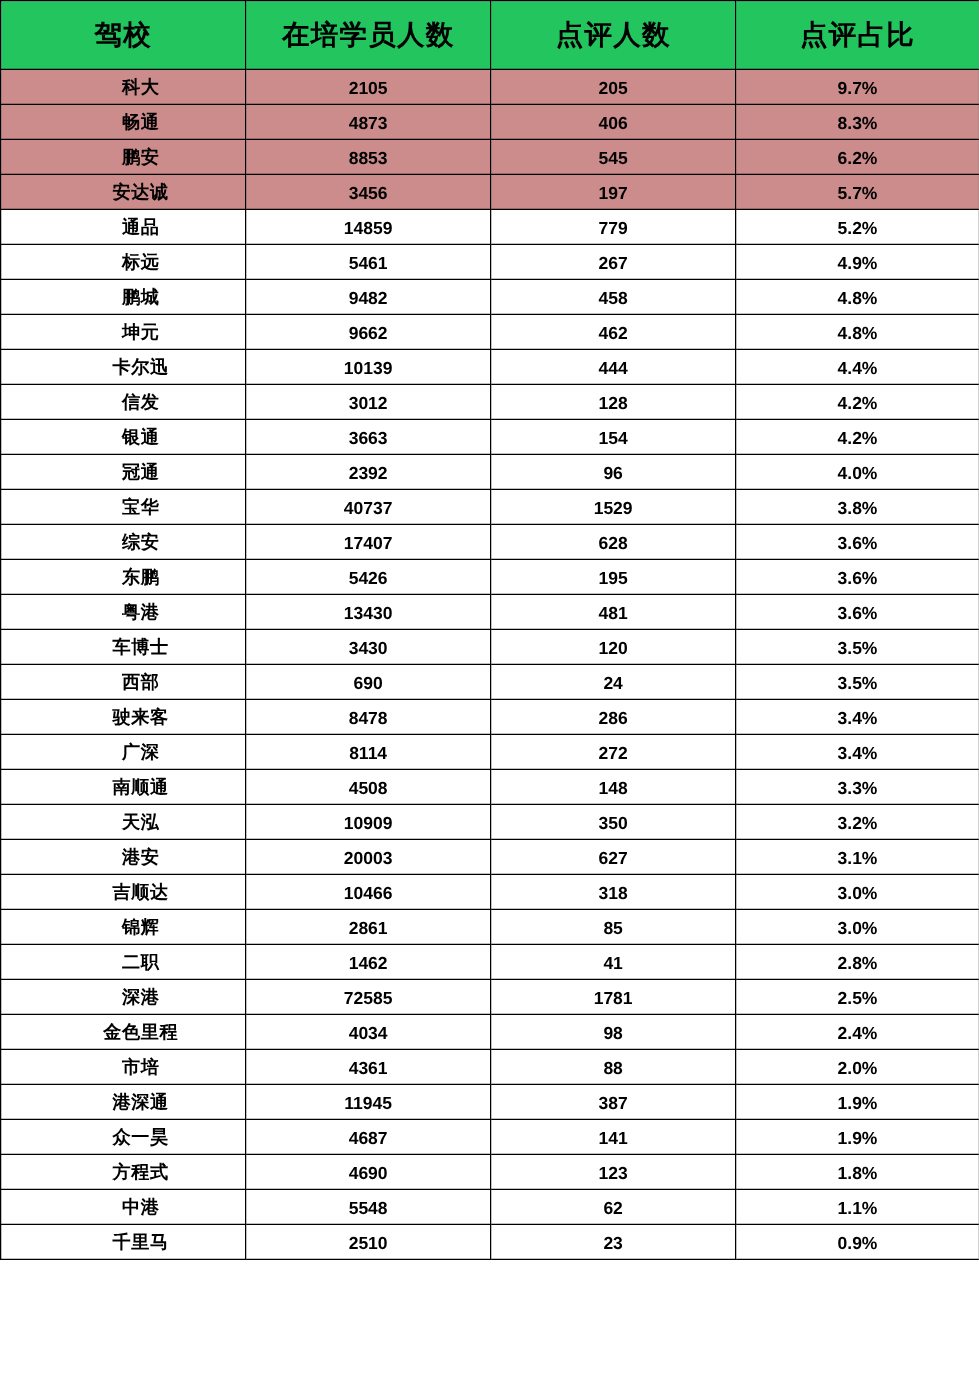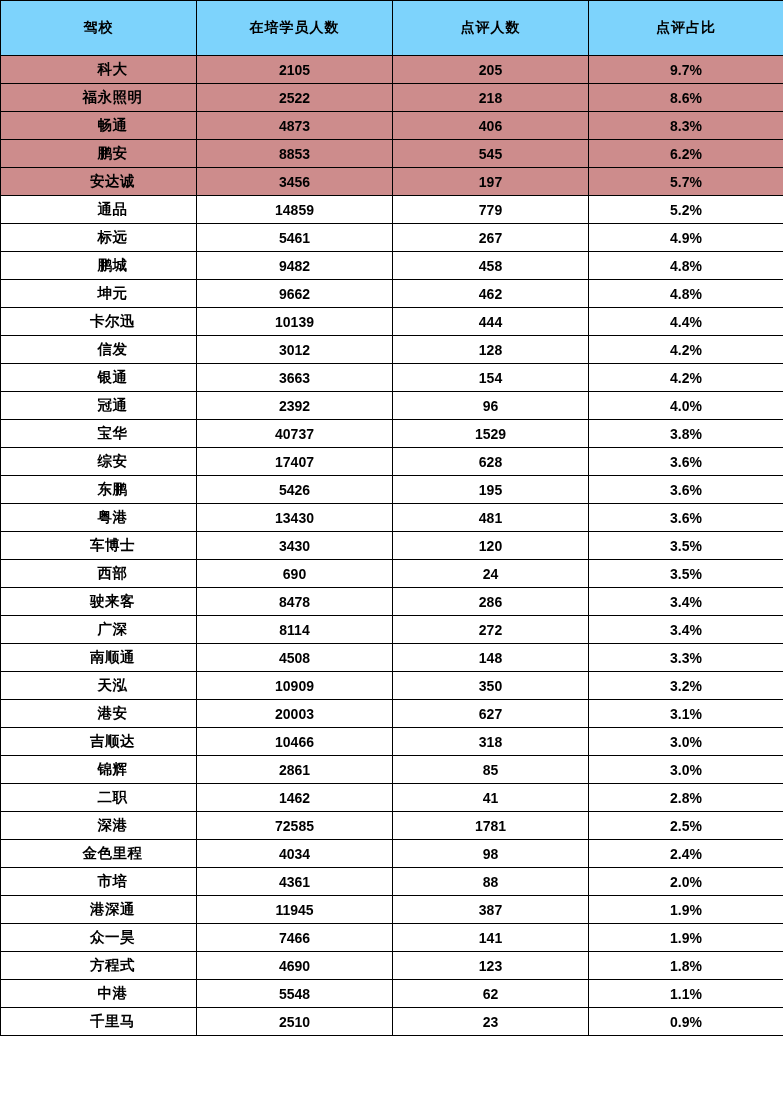--- a/index.html
+++ b/index.html
@@ -21,23 +21,23 @@
   col.c2 { width: 196px; }
   col.c3 { width: 195px; }
   th, td {
     border: 1px solid #000000;
     text-align: center;
     vertical-align: middle;
     font-weight: bold;
     color: #000000;
   }
   thead th {
-    background: #7dd3fc;
+    background: #22c55e;
     height: 52px;
-    font-size: 14px;
+    font-size: 22px;
     letter-spacing: 1px;
   }
   tbody td {
     height: 27px;
     font-size: 14px;
     padding: 0;
   }
   tbody td.name {
     font-size: 14.5px;
     letter-spacing: 0.5px;
@@ -69,26 +69,20 @@
     </tr>
   </thead>
   <tbody id="table-body">
       <tr class="hl">
         <td class="name">科大</td>
         <td>2105</td>
         <td>205</td>
         <td>9.7%</td>
       </tr>
       <tr class="hl">
-        <td class="name">福永照明</td>
-        <td>2522</td>
-        <td>218</td>
-        <td>8.6%</td>
-      </tr>
-      <tr class="hl">
         <td class="name">畅通</td>
         <td>4873</td>
         <td>406</td>
         <td>8.3%</td>
       </tr>
       <tr class="hl">
         <td class="name">鹏安</td>
         <td>8853</td>
         <td>545</td>
         <td>6.2%</td>
@@ -250,21 +244,21 @@
         <td>2.0%</td>
       </tr>
       <tr class="plain">
         <td class="name">港深通</td>
         <td>11945</td>
         <td>387</td>
         <td>1.9%</td>
       </tr>
       <tr class="plain">
         <td class="name">众一昊</td>
-        <td>7466</td>
+        <td>4687</td>
         <td>141</td>
         <td>1.9%</td>
       </tr>
       <tr class="plain">
         <td class="name">方程式</td>
         <td>4690</td>
         <td>123</td>
         <td>1.8%</td>
       </tr>
       <tr class="plain">

